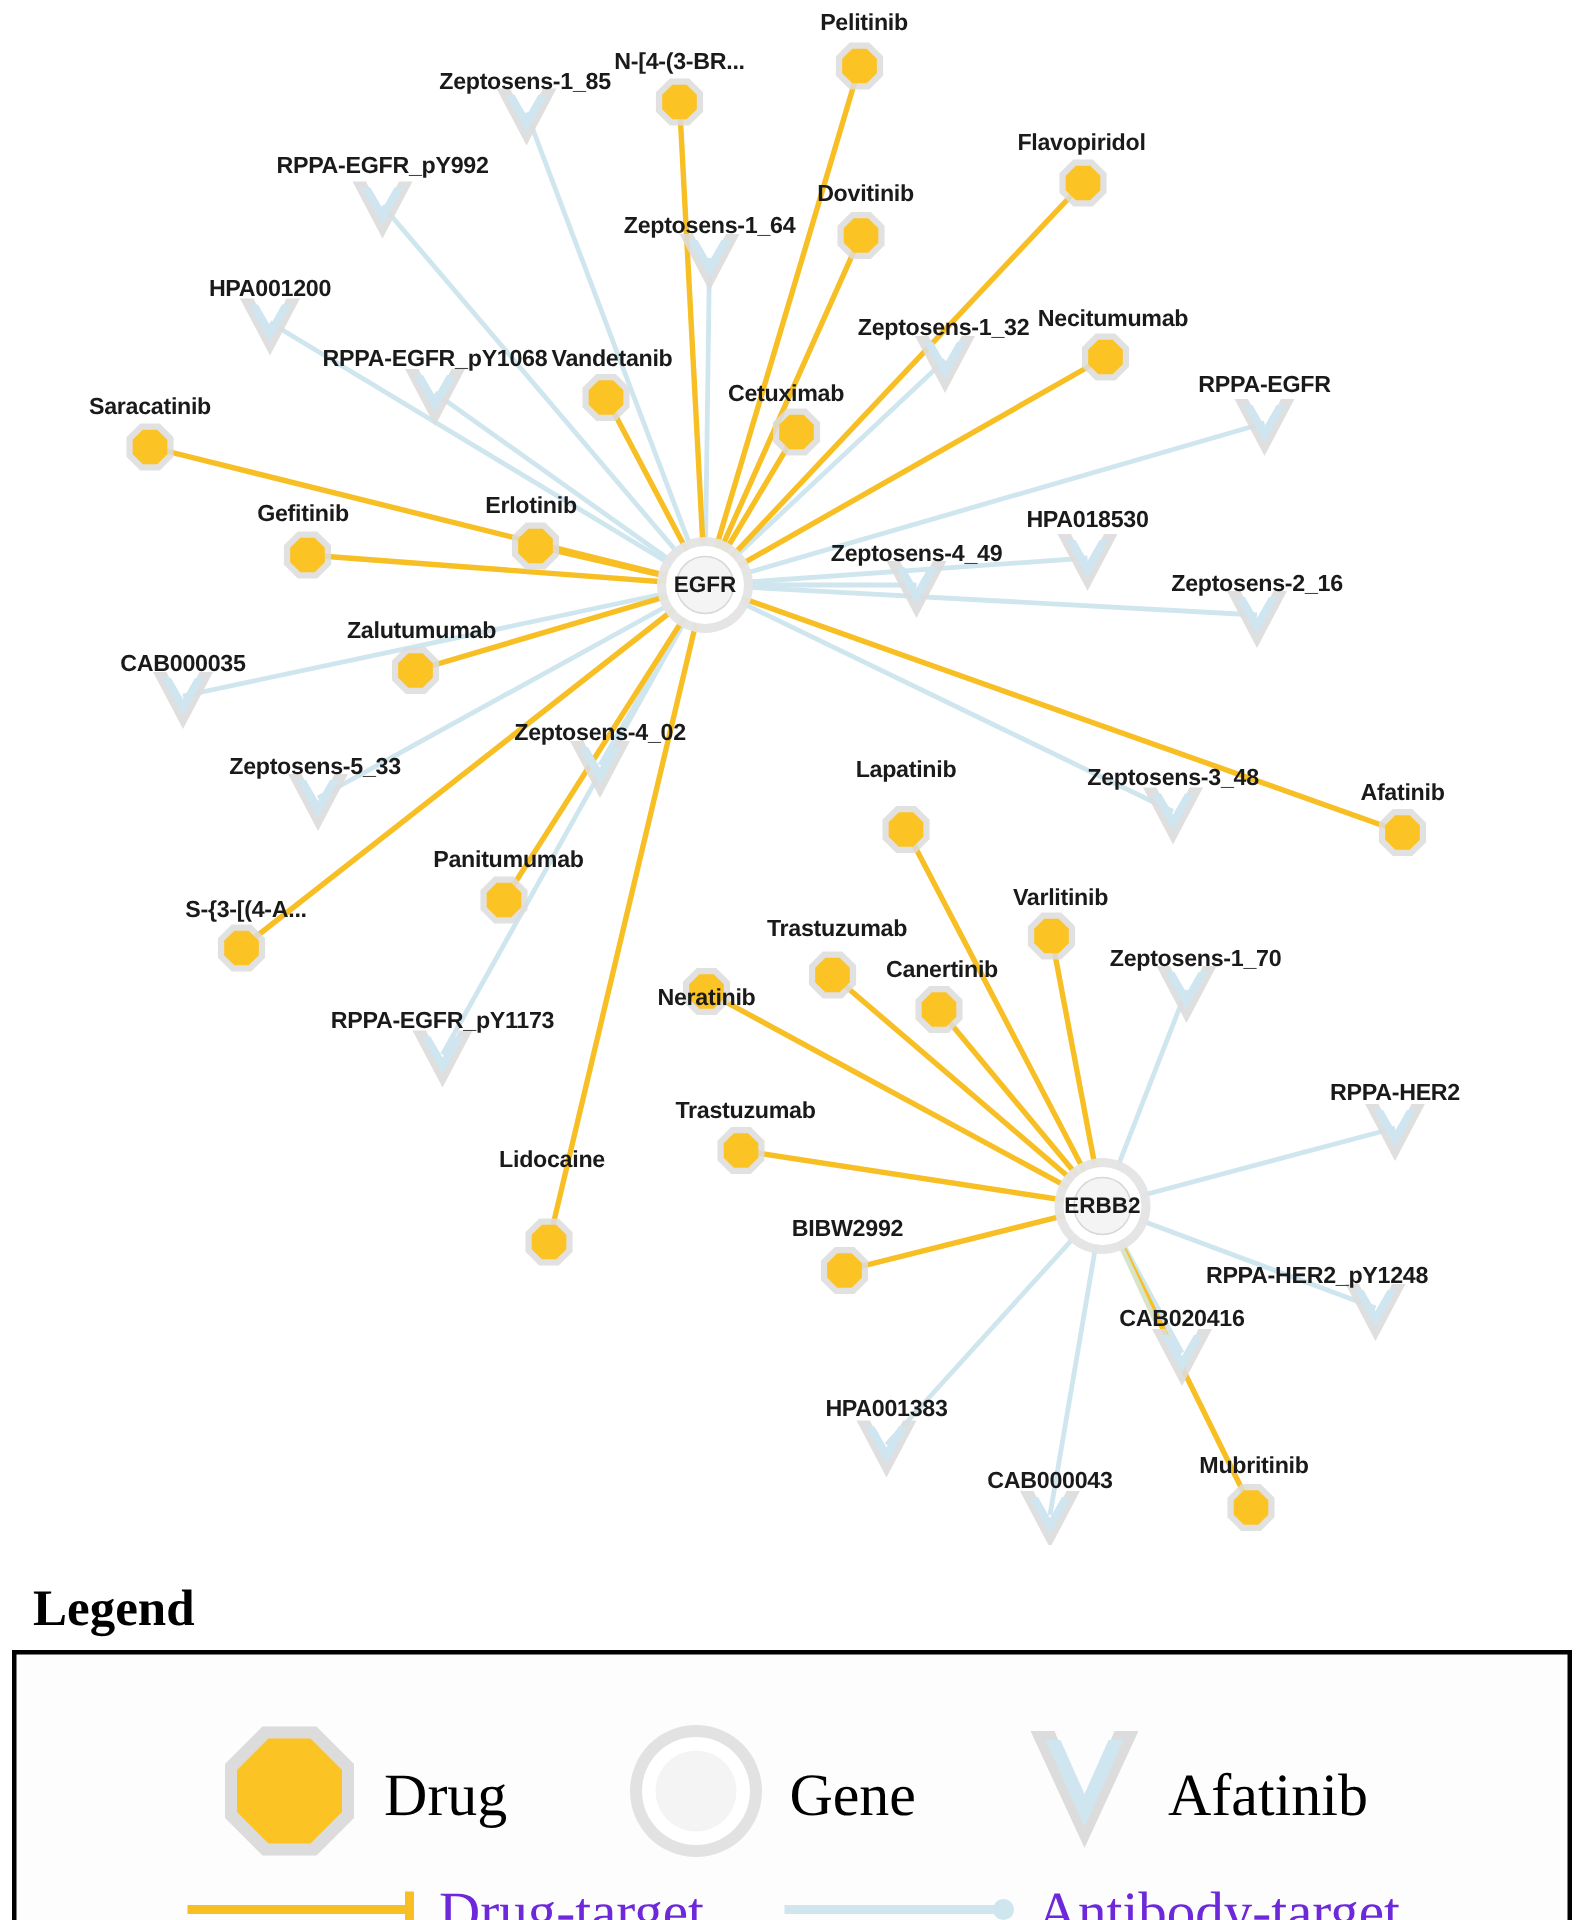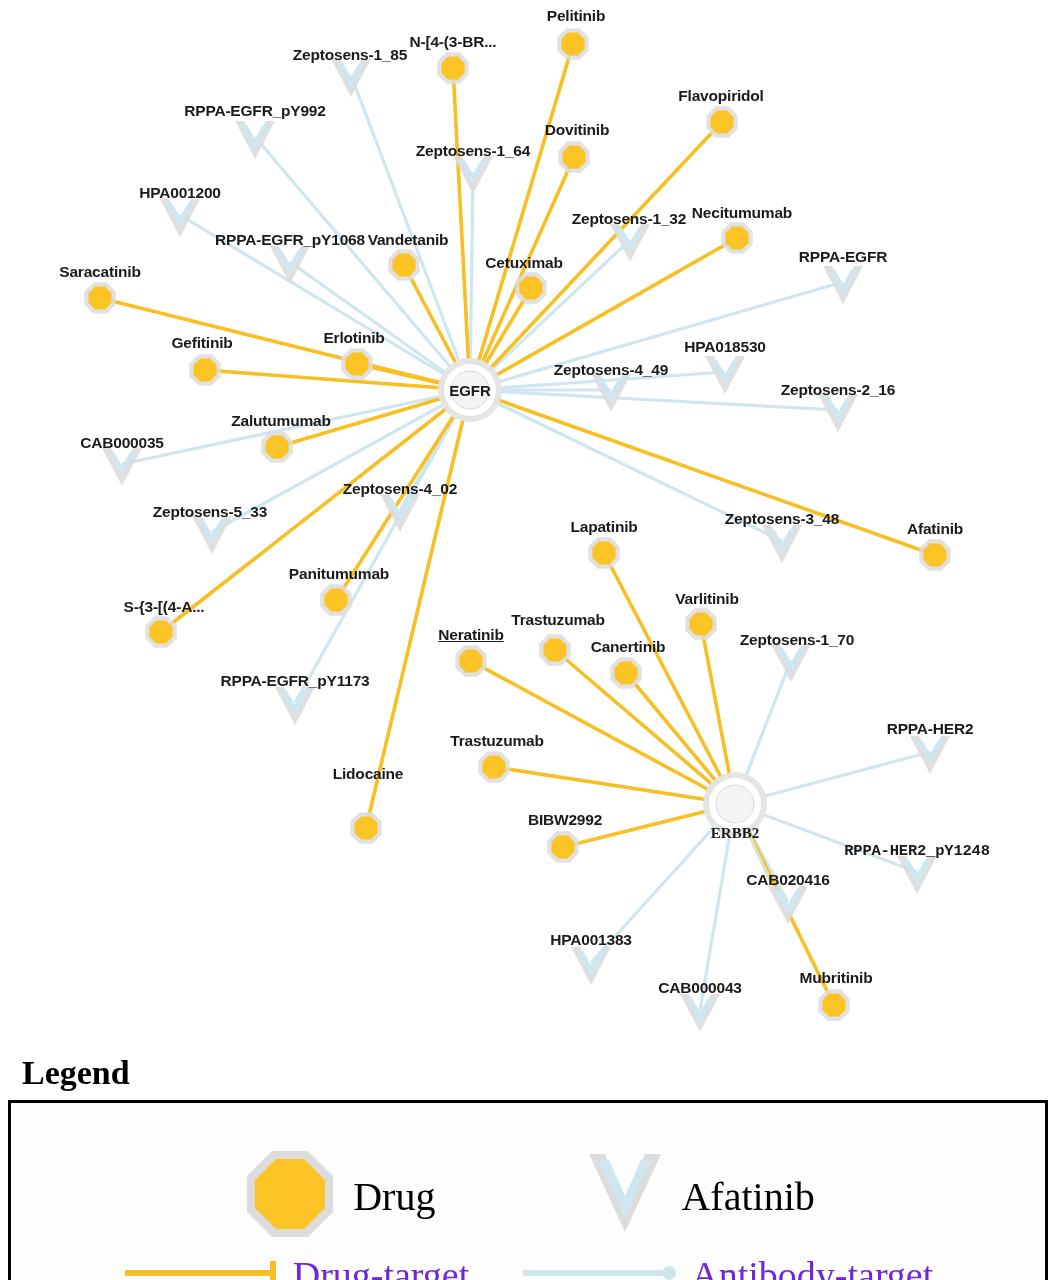--- a/index.html
+++ b/index.html
@@ -377,26 +377,26 @@
     <div class="node-label" style="left: 721px; top: 96px;">Flavopiridol</div>
     <div class="node-label" style="left: 577px; top: 130px;">Dovitinib</div>
     <div class="node-label" style="left: 742px; top: 213px;">Necitumumab</div>
     <div class="node-label" style="left: 408px; top: 240px;">Vandetanib</div>
     <div class="node-label" style="left: 524px; top: 263px;">Cetuximab</div>
     <div class="node-label" style="left: 100px; top: 272px;">Saracatinib</div>
     <div class="node-label" style="left: 354px; top: 338px;">Erlotinib</div>
     <div class="node-label" style="left: 202px; top: 343px;">Gefitinib</div>
     <div class="node-label" style="left: 281px; top: 421px;">Zalutumumab</div>
     <div class="node-label" style="left: 935px; top: 529px;">Afatinib</div>
-    <div class="node-label" style="left: 604px; top: 527px; text-align: right;">Lapatinib</div>
+    <div class="node-label" style="left: 604px; top: 514px; text-align: right;">Lapatinib</div>
     <div class="node-label" style="left: 707px; top: 599px;">Varlitinib</div>
     <div class="node-label" style="left: 339px; top: 574px;">Panitumumab</div>
     <div class="node-label" style="left: 164px; top: 607px;">S-{3-[(4-A...</div>
     <div class="node-label" style="left: 558px; top: 620px;">Trastuzumab</div>
-    <div class="node-label" style="left: 471px; top: 635px; text-decoration: underline;">Neratinib</div>
+    <div class="node-label" style="left: 471px; top: 666px;">Neratinib</div>
     <div class="node-label" style="left: 628px; top: 647px;">Canertinib</div>
     <div class="node-label" style="left: 497px; top: 741px;">Trastuzumab</div>
     <div class="node-label" style="left: 368px; top: 774px;">Lidocaine</div>
     <div class="node-label" style="left: 565px; top: 820px;">BIBW2992</div>
     <div class="node-label" style="left: 836px; top: 978px;">Mubritinib</div>
     <div class="node-label" style="left: 350px; top: 55px;">Zeptosens-1_85</div>
     <div class="node-label" style="left: 255px; top: 111px;">RPPA-EGFR_pY992</div>
     <div class="node-label" style="left: 473px; top: 151px;">Zeptosens-1_64</div>
     <div class="node-label" style="left: 180px; top: 193px;">HPA001200</div>
     <div class="node-label" style="left: 629px; top: 219px;">Zeptosens-1_32</div>
@@ -405,45 +405,55 @@
     <div class="node-label" style="left: 725px; top: 347px;">HPA018530</div>
     <div class="node-label" style="left: 611px; top: 370px;">Zeptosens-4_49</div>
     <div class="node-label" style="left: 838px; top: 390px;">Zeptosens-2_16</div>
     <div class="node-label" style="left: 122px; top: 443px;">CAB000035</div>
     <div class="node-label" style="left: 400px; top: 489px;">Zeptosens-4_02</div>
     <div class="node-label" style="left: 210px; top: 512px;">Zeptosens-5_33</div>
     <div class="node-label" style="left: 782px; top: 519px;">Zeptosens-3_48</div>
     <div class="node-label" style="left: 797px; top: 640px;">Zeptosens-1_70</div>
     <div class="node-label" style="left: 295px; top: 681px;">RPPA-EGFR_pY1173</div>
     <div class="node-label" style="left: 930px; top: 729px;">RPPA-HER2</div>
-    <div class="node-label" style="left: 917px; top: 851px; font-family: Liberation Mono, monospace;">RPPA-HER2_pY1248</div>
+    <div class="node-label" style="left: 878px; top: 851px;">RPPA-HER2_pY1248</div>
     <div class="node-label" style="left: 788px; top: 880px;">CAB020416</div>
     <div class="node-label" style="left: 591px; top: 940px;">HPA001383</div>
     <div class="node-label" style="left: 700px; top: 988px;">CAB000043</div>
     <div class="gene-label" style="left: 470px; top: 390px;">EGFR</div>
-    <div class="gene-label" style="left: 735px; top: 833px; font-family: Liberation Serif, serif;">ERBB2</div>
+    <div class="gene-label" style="left: 735px; top: 804px;">ERBB2</div>
   </div>
 
 <div class="legend-wrap">
   <div class="legend-title">Legend</div>
   <div class="legend-box">
 
     <div class="legend-row1">
       <div class="legend-item">
         <span>
           <svg width="98" height="98" viewBox="0 0 98 98">
             <polygon points="31,6 67,6 92,31 92,67 67,92 31,92 6,67 6,31" fill="#dcdcdc"></polygon>
             <polygon points="35,14 63,14 84,35 84,63 63,84 35,84 14,63 14,35" fill="#fcc324"></polygon>
           </svg>
         </span>
         <span class="legend-text">Drug</span>
       </div>
 
       <div class="spacer-a"></div>
 
+      <div class="legend-item">
+        <span>
+          <svg width="96" height="96" viewBox="0 0 96 96">
+            <circle cx="48" cy="48" r="44" fill="#e2e2e2"></circle>
+            <circle cx="48" cy="48" r="36" fill="#ffffff"></circle>
+            <circle cx="48" cy="48" r="27" fill="#f4f4f4"></circle>
+          </svg>
+        </span>
+        <span class="legend-text">Gene</span>
+      </div>
 
       <div class="spacer-b"></div>
 
       <div class="legend-item">
         <span>
           <svg width="84" height="96" viewBox="0 0 84 96">
             <path d="M6 8 L42 86 L78 8 L62 8 L42 56 L22 8 Z" fill="#dcdcdc"></path>
             <path d="M16 14 L42 72 L68 14 L58 14 L42 50 L26 14 Z" fill="#cfe6f0"></path>
           </svg>
         </span>

